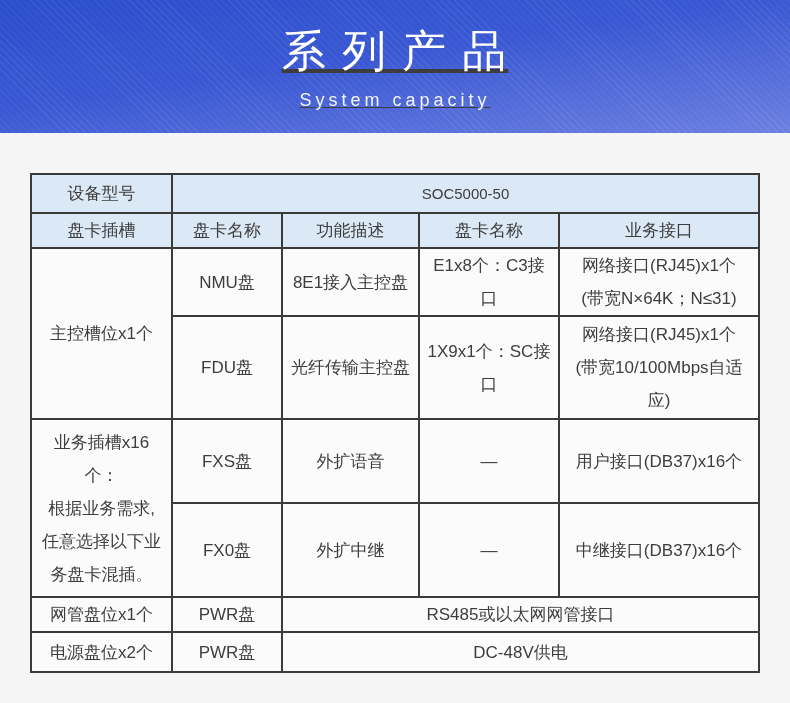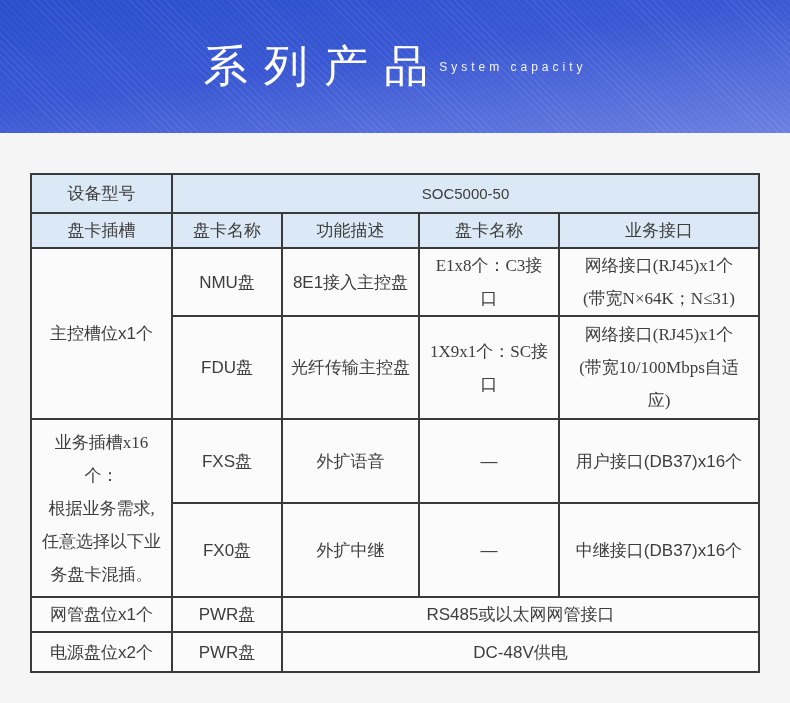--- a/index.html
+++ b/index.html
@@ -8,50 +8,50 @@
     background:#f5f5f5;
     font-family:"Liberation Sans", sans-serif;
     color:#3d3d3d;
     position:relative;
     overflow:hidden;
   }
   
   .banner {
     position:absolute; left:0; top:0; width:790px; height:133px;
     background:linear-gradient(172deg, #2b4ecd 0%, #3a58d3 45%, #6c80e0 100%);
-    display:flex; flex-direction:row; align-items:center; justify-content:center;
-    gap:9px; overflow:hidden;
+    display:flex; flex-direction:column; align-items:center; justify-content:center;
+    gap:9px; overflow:hidden;text-decoration:underline;
   }
   .banner::after {
     content:""; position:absolute; inset:0;
     background:repeating-linear-gradient(45deg, rgba(255,255,255,0.07) 0 1px, transparent 1px 5px);
     pointer-events:none;
   }
   .banner-title {
     font-size:44px; color:#ffffff; letter-spacing:2px; z-index:1;
     font-weight:400; white-space:pre;
   }
   .banner-sub {
-    font-size:12px; color:rgba(255,255,255,0.93); letter-spacing:4px; z-index:1;
+    font-size:18px; color:rgba(255,255,255,0.93); letter-spacing:4px; z-index:1;
     font-weight:400;
   }
   
   table.spec {
     position:absolute; left:30px; top:173px; width:728px;
     border-collapse:collapse; table-layout:fixed;
     font-size:17px; line-height:33px;
   }
   table.spec td {
     border:2px solid #3a3a3a;
     text-align:center; vertical-align:middle;
     background:#fbfbfb; padding:0 0;
     overflow:hidden;
   }
   table.spec td.blue { background:#dbe8f5; }
-  table.spec td.pre  { white-space:pre-line;font-family:Liberation Serif, serif; }
+  table.spec td.pre  { white-space:pre-line; }
   table.spec td.lg   { font-size:15px; }
 </style>
 </head>
 <body>
 
 <div class="banner">
   <div class="banner-title">系 列 产 品</div>
   <div class="banner-sub">System capacity</div>
 </div>
 

